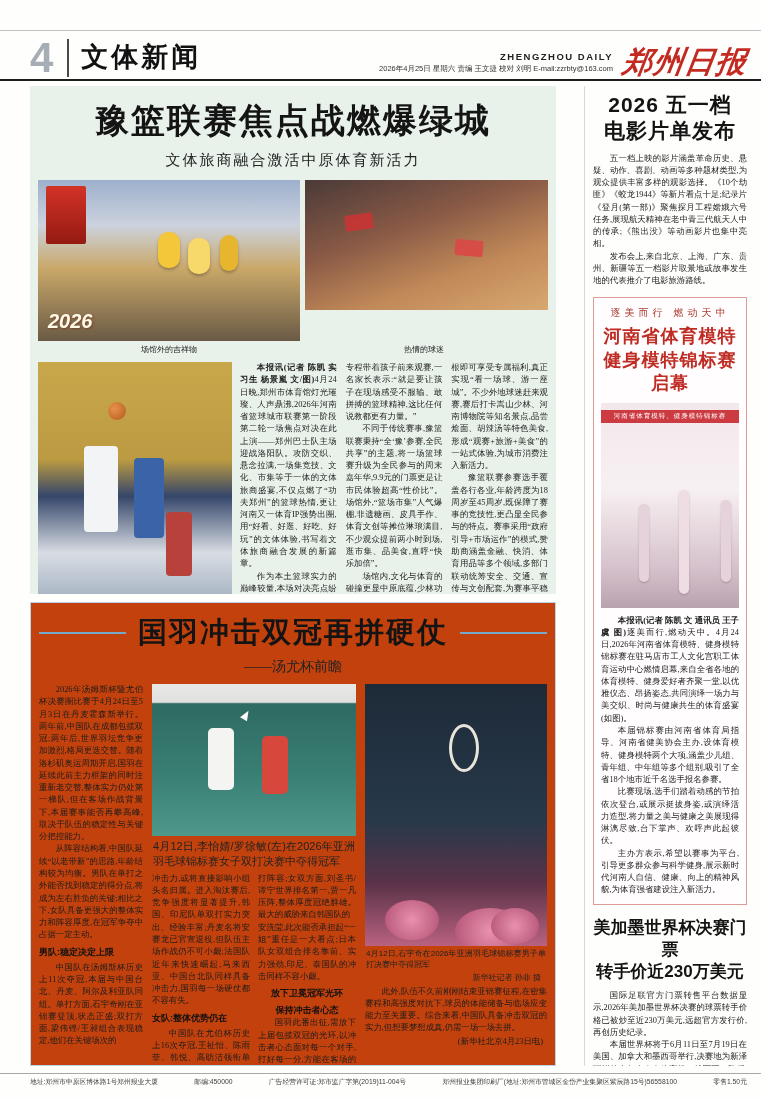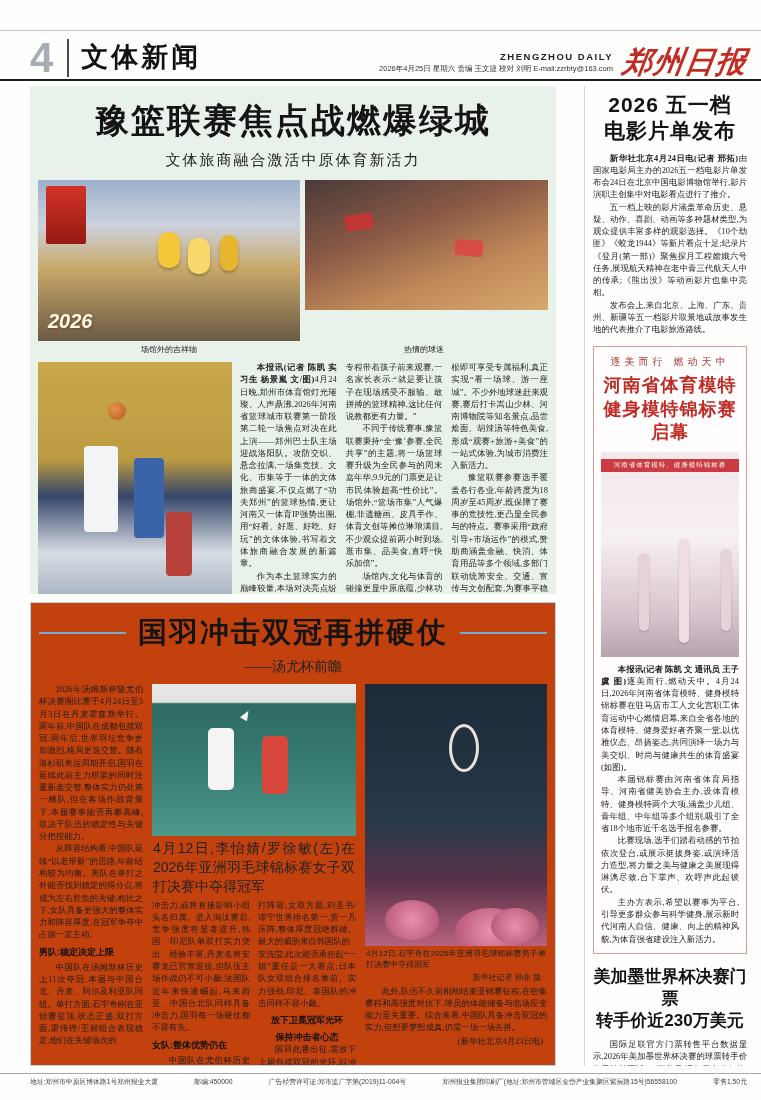--- a/index.html
+++ b/index.html
@@ -69,21 +69,21 @@
   .bd-cols p.noind { text-indent:0; }
   .bd-colA { width:104px; font-size:8.4px; line-height:1.46; text-align:justify; overflow:hidden; }
   .bd-subhead { font-family:"Liberation Sans", sans-serif; font-weight:bold; font-size:9px; margin:4px 0 3px; color:#111; }
   .bd-subhead.center { text-align:center; margin:4px 0 0; }
   .bd-colB { width:204px; overflow:hidden; }
   .photo-d { width:100%; height:152px; background:linear-gradient(180deg,#e8e8e6 0%,#e0e0de 12%,#2e6b62 13%,#3a7f74 60%,#4e988a 100%); }
   .bd-player { position:absolute; border-radius:5px; }
   .bd-player.p1 { left:56px; top:44px; width:26px; height:62px; background:#f4f4f2; }
   .bd-player.p2 { left:110px; top:52px; width:26px; height:58px; background:#d8473c; }
   .shuttle { position:absolute; left:90px; top:26px; width:0; height:0; border-left:4px solid transparent; border-right:4px solid transparent; border-bottom:10px solid #fdfdfd; transform:rotate(30deg); }
-  .cap-d { font-family:"Liberation Sans", sans-serif; font-size:14px; line-height:1.35; text-align:justify; padding:3px 1px 4px; color:#222; }
+  .cap-d { font-family:"Liberation Sans", sans-serif; font-size:11px; line-height:1.35; text-align:justify; padding:3px 1px 4px; color:#222; }
   .bd-colB-text { height:196px; overflow:hidden; column-count:2; column-gap:8px; font-size:8.4px; line-height:1.46; text-align:justify; }
   .bd-colC { flex:1; overflow:hidden; }
   .photo-e { width:100%; height:262px; background:linear-gradient(180deg,#1e2a38 0%,#27394a 52%,#5a3248 76%,#b96280 100%); }
   .blossom { position:absolute; border-radius:50%; background:radial-gradient(circle,#e891ad,#b04e72); }
   .blossom.b1 { left:20px; bottom:6px; width:54px; height:40px; }
   .blossom.b2 { left:90px; bottom:-8px; width:70px; height:46px; }
   .blossom.b3 { right:8px; bottom:2px; width:48px; height:36px; }
   .bd-racket { position:absolute; left:84px; top:40px; width:30px; height:48px; border:3px solid #e8e4da; border-radius:50%; }
   .cap-e { font-family:"Liberation Sans", sans-serif; font-size:8px; line-height:1.35; text-align:justify; padding:3px 1px 0; color:#222; }
   .cap-e-credit { font-family:"Liberation Sans", sans-serif; font-size:8px; text-align:right; padding:1px 6px 3px 0; color:#222; }
@@ -231,21 +231,20 @@
           </div>
         </div>
       </section>
     </div>
 
     <aside class="right-col">
 
       <article class="movie">
         <h3 class="rc-title"><span>2026 五一档</span><br><span>电影片单发布</span></h3>
         <div class="rc-body">
-          <p><span class="b">新华社北京4月24日电(记者 邢拓)</span><span>由国家电影局主办的2026五一档电影片单发布会24日在北京中国电影博物馆举行,影片演职主创集中对电影看点进行了推介。</span></p>
           <p>五一档上映的影片涵盖革命历史、悬疑、动作、喜剧、动画等多种题材类型,为观众提供丰富多样的观影选择。《10个劫匪》《蛟龙1944》等新片看点十足;纪录片《登月(第一部)》聚焦探月工程嫦娥六号任务,展现航天精神在老中青三代航天人中的传承;《熊出没》等动画影片也集中亮相。</p>
           <p>发布会上,来自北京、上海、广东、贵州、新疆等五一档影片取景地或故事发生地的代表推介了电影旅游路线。</p>
         </div>
       </article>
 
       <article class="model-box">
         <div class="eyebrow">逐美而行 燃动天中</div>
         <h3 class="model-title"><span>河南省体育模特</span><br><span>健身模特锦标赛启幕</span></h3>
         <div class="photo photo-f">
           <div class="photo-f-banner">河南省体育模特、健身模特锦标赛</div>

